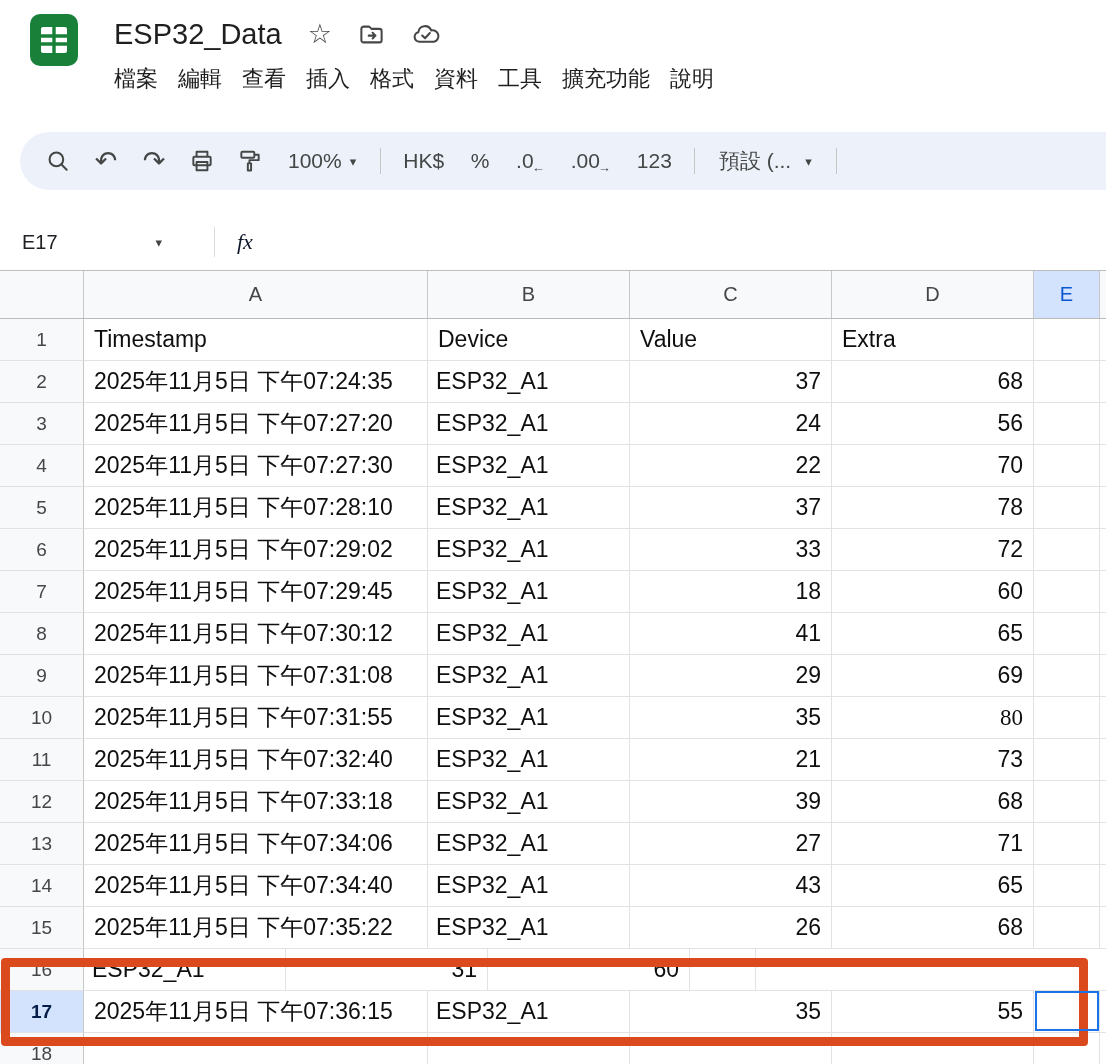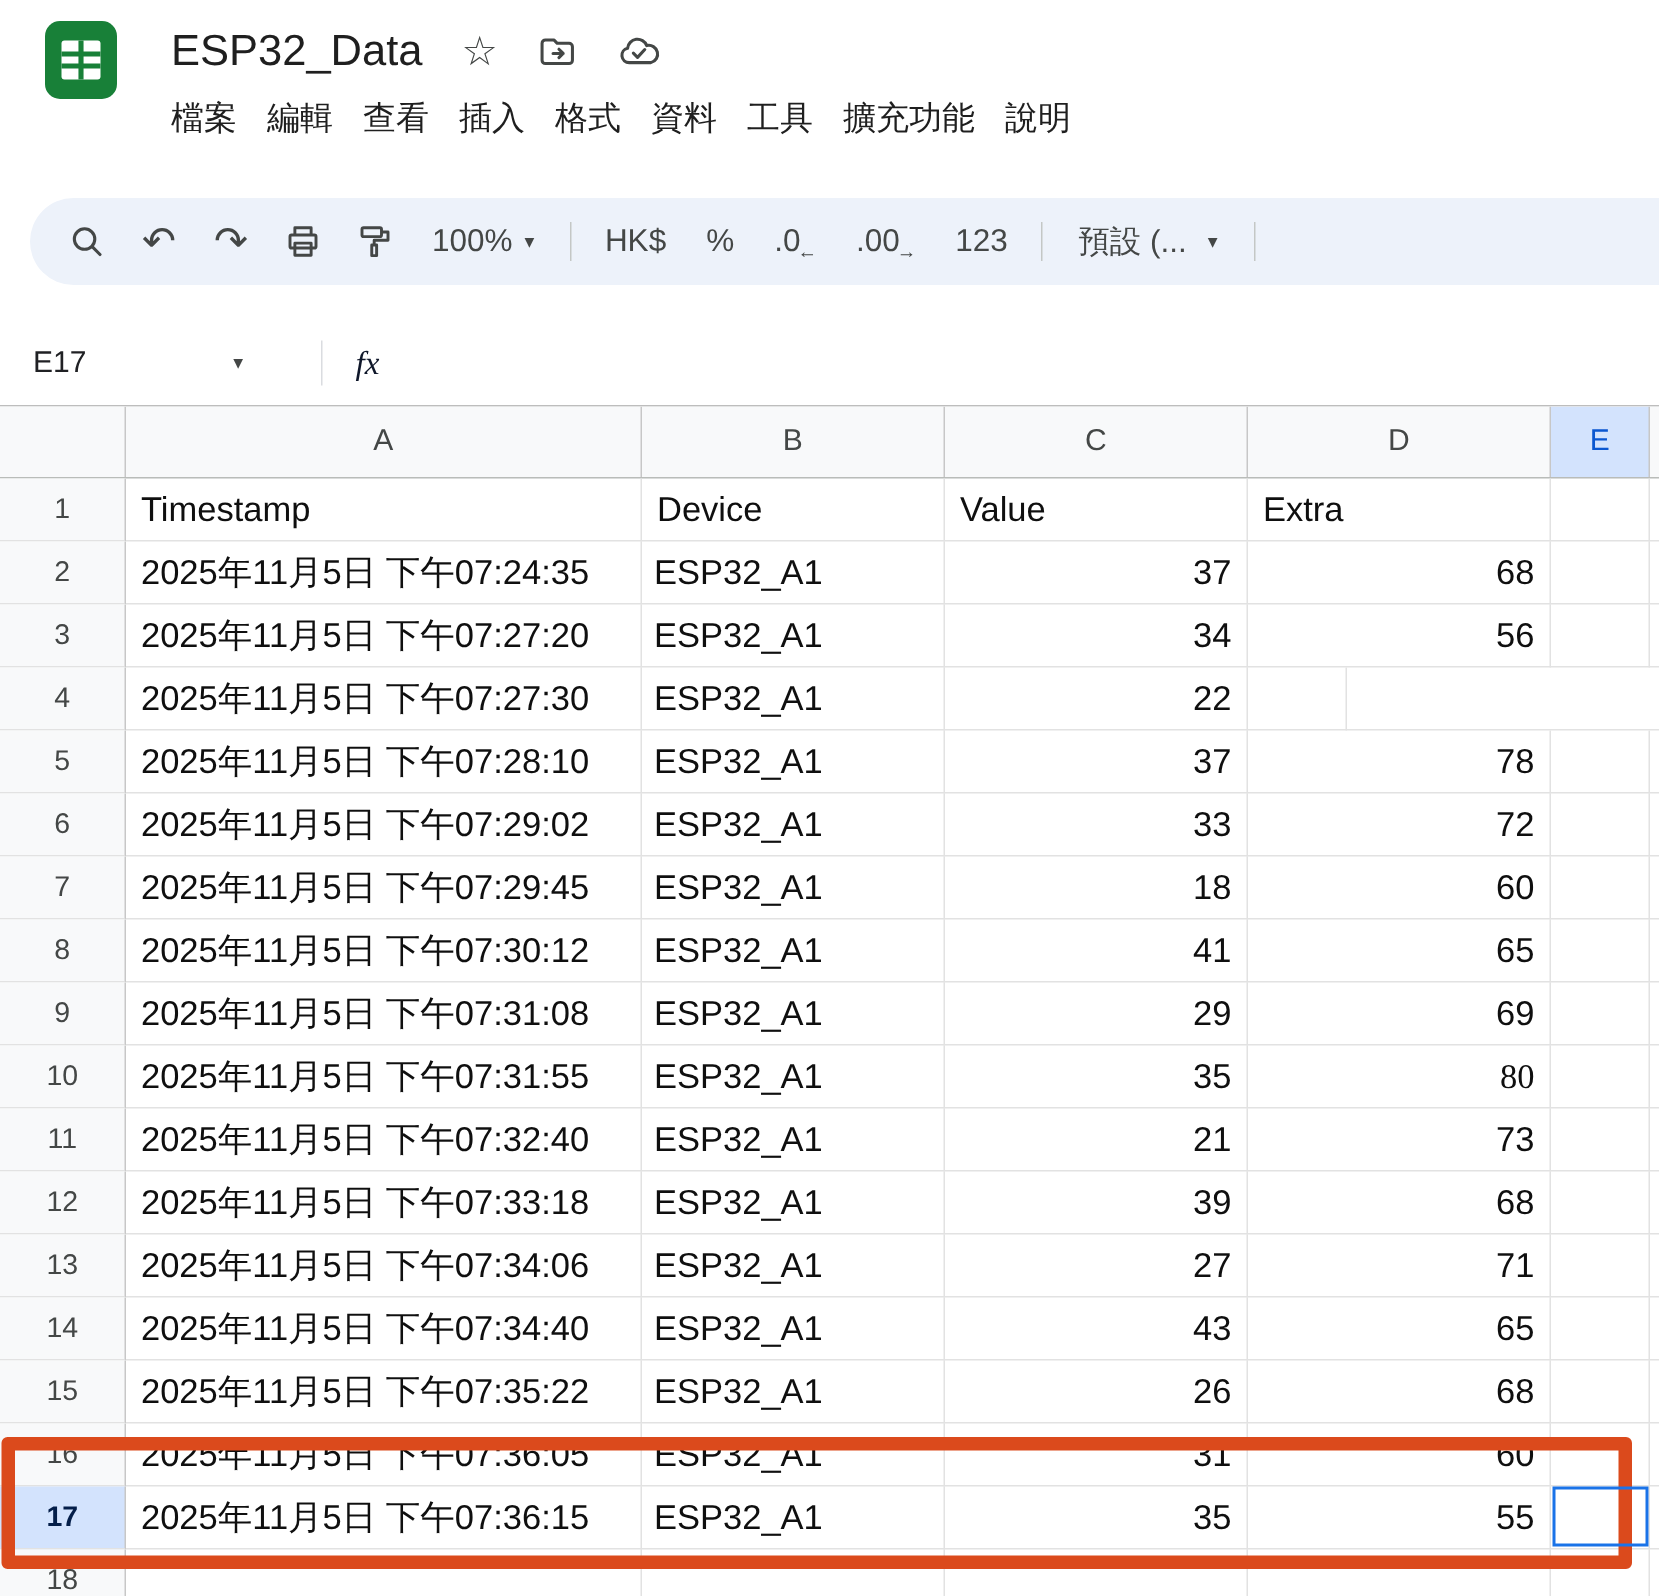--- a/index.html
+++ b/index.html
@@ -193,30 +193,31 @@
         <div class="cell b" style="width: 202px; min-width: 202px;">ESP32_A1</div>
         <div class="cell num" style="width: 202px; min-width: 202px;">37</div>
         <div class="cell num" style="width: 202px; min-width: 202px;">68</div>
         <div class="cell " style="width: 66px; min-width: 66px;"></div>
         <div class="cell filler"></div>
       </div>
       <div class="row">
         <div class="rn">3</div>
         <div class="cell a" style="width: 344px; min-width: 344px;">2025年11月5日 下午07:27:20</div>
         <div class="cell b" style="width: 202px; min-width: 202px;">ESP32_A1</div>
-        <div class="cell num" style="width: 202px; min-width: 202px;">34</div>
+        <div class="cell num" style="width: 202px; min-width: 202px;">24</div>
         <div class="cell num" style="width: 202px; min-width: 202px;">56</div>
         <div class="cell " style="width: 66px; min-width: 66px;"></div>
         <div class="cell filler"></div>
       </div>
       <div class="row">
         <div class="rn">4</div>
         <div class="cell a" style="width: 344px; min-width: 344px;">2025年11月5日 下午07:27:30</div>
         <div class="cell b" style="width: 202px; min-width: 202px;">ESP32_A1</div>
         <div class="cell num" style="width: 202px; min-width: 202px;">22</div>
+        <div class="cell num" style="width: 202px; min-width: 202px;">70</div>
         <div class="cell " style="width: 66px; min-width: 66px;"></div>
         <div class="cell filler"></div>
       </div>
       <div class="row">
         <div class="rn">5</div>
         <div class="cell a" style="width: 344px; min-width: 344px;">2025年11月5日 下午07:28:10</div>
         <div class="cell b" style="width: 202px; min-width: 202px;">ESP32_A1</div>
         <div class="cell num" style="width: 202px; min-width: 202px;">37</div>
         <div class="cell num" style="width: 202px; min-width: 202px;">78</div>
         <div class="cell " style="width: 66px; min-width: 66px;"></div>
@@ -307,21 +308,20 @@
         <div class="rn">15</div>
         <div class="cell a" style="width: 344px; min-width: 344px;">2025年11月5日 下午07:35:22</div>
         <div class="cell b" style="width: 202px; min-width: 202px;">ESP32_A1</div>
         <div class="cell num" style="width: 202px; min-width: 202px;">26</div>
         <div class="cell num" style="width: 202px; min-width: 202px;">68</div>
         <div class="cell " style="width: 66px; min-width: 66px;"></div>
         <div class="cell filler"></div>
       </div>
       <div class="row">
         <div class="rn">16</div>
-        <div class="cell a" style="width: 344px; min-width: 344px;">2025年11月5日 下午07:36:05</div>
         <div class="cell b" style="width: 202px; min-width: 202px;">ESP32_A1</div>
         <div class="cell num" style="width: 202px; min-width: 202px;">31</div>
         <div class="cell num" style="width: 202px; min-width: 202px;">60</div>
         <div class="cell " style="width: 66px; min-width: 66px;"></div>
         <div class="cell filler"></div>
       </div>
       <div class="row">
         <div class="rn sel">17</div>
         <div class="cell a" style="width: 344px; min-width: 344px;">2025年11月5日 下午07:36:15</div>
         <div class="cell b" style="width: 202px; min-width: 202px;">ESP32_A1</div>

